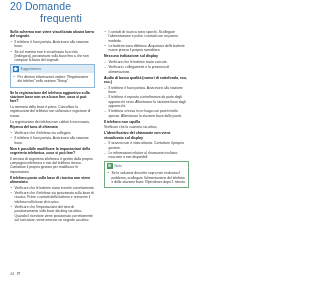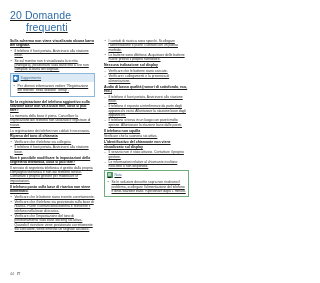--- a/index.html
+++ b/index.html
@@ -13,37 +13,37 @@
     height: 283px;
     overflow: hidden;
     font-family: "Liberation Sans", sans-serif;
     color: #1a1a1a;
     position: relative;
   }
 
   .page {
     position: absolute;
     inset: 0;
-    padding: 9px 8px 0 10px;
+    padding: 0 8px 0 10px;
     box-sizing: border-box;
-    text-decoration: underline;
   }
 
   .title {
     color: #2e6da8;
     font-size: 10.5px;
     line-height: 11.5px;
     font-weight: 400;
     letter-spacing: 0.1px;
     margin: 1px 0 6px 0;
     width: 86px;
   }
   .title .l2 {
     display: block;
     padding-left: 16px;
+    text-align: center;
   }
 
   .cols {
     display: flex;
     gap: 9px;
     align-items: flex-start;
   }
   .col {
     width: 85px;
     flex: 0 0 85px;

